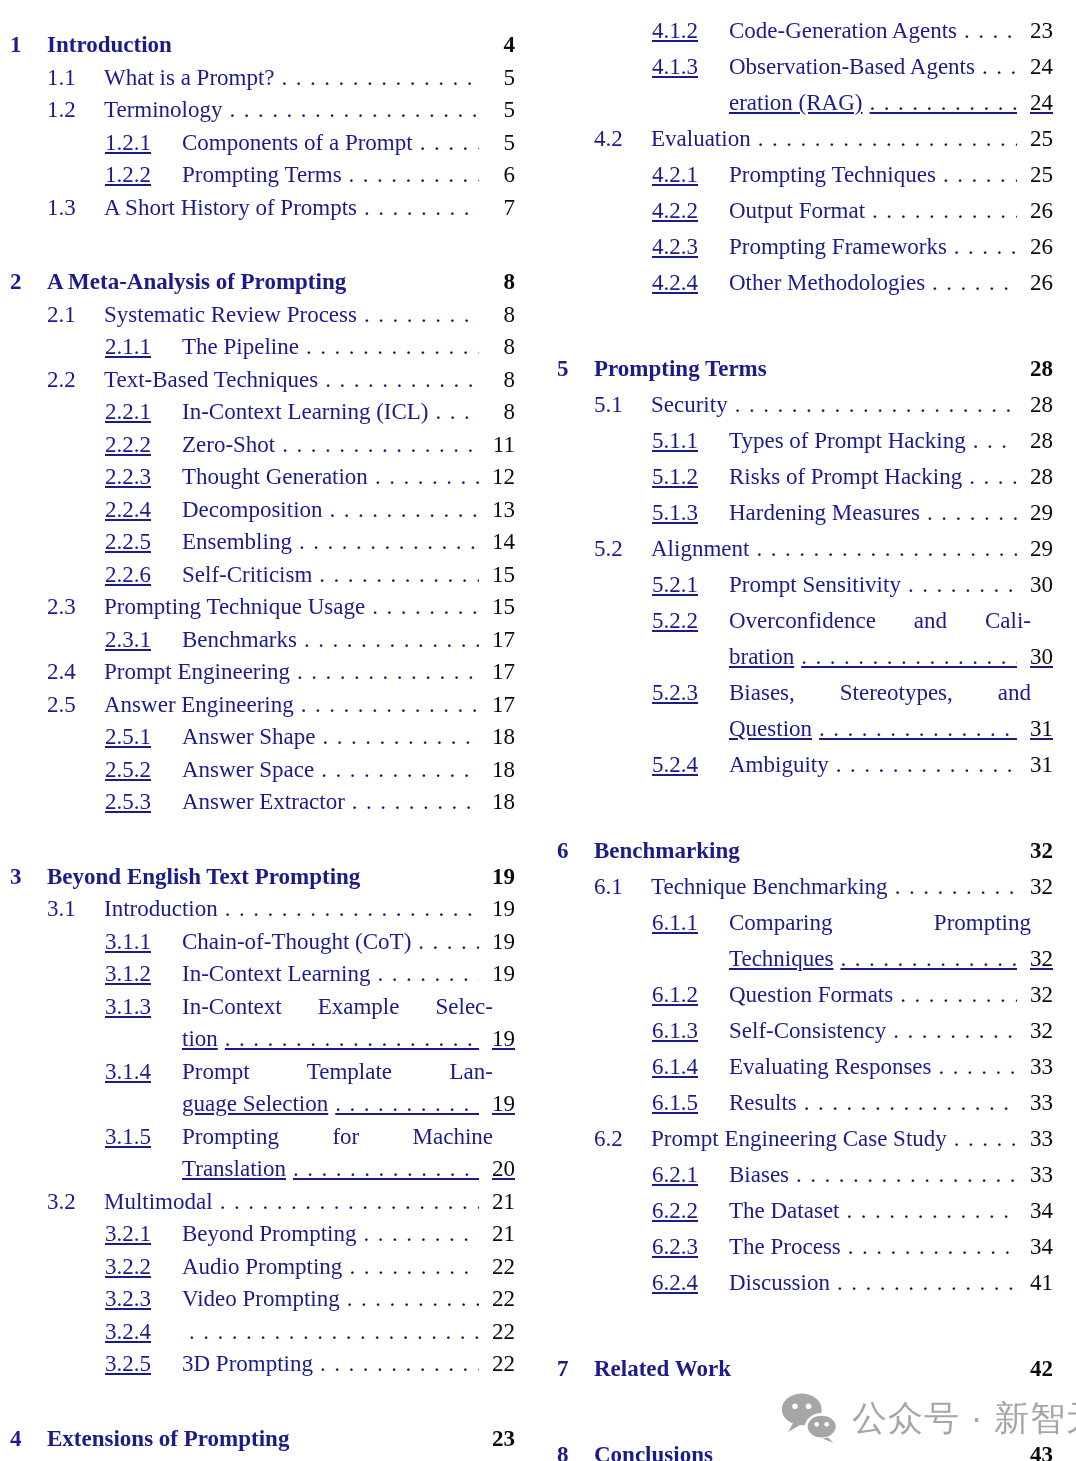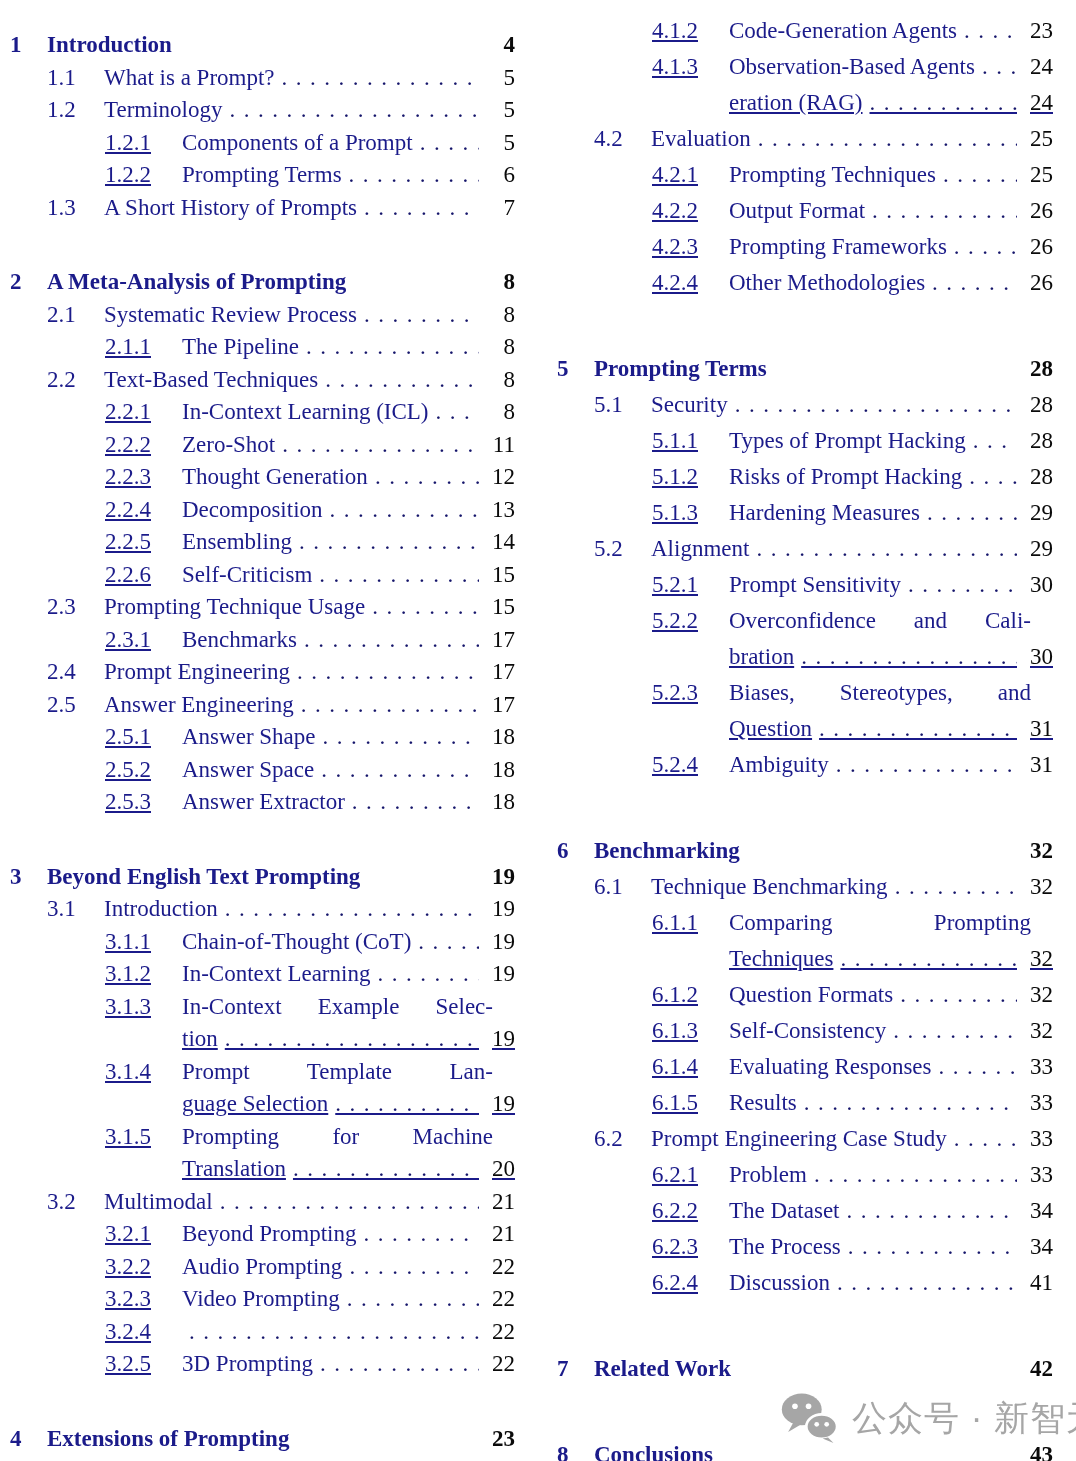--- a/index.html
+++ b/index.html
@@ -475,21 +475,21 @@
           <span class="page">33</span>
         </div>
         <div class="row lvl1">
           <span class="num">6.2</span>
           <span class="title">Prompt Engineering Case Study</span>
           <span class="leader">................................................................................</span>
           <span class="page">33</span>
         </div>
         <div class="row lvl2">
           <span class="num">6.2.1</span>
-          <span class="title">Problem</span>
+          <span class="title">Biases</span>
           <span class="leader">................................................................................</span>
           <span class="page">33</span>
         </div>
         <div class="row lvl2">
           <span class="num">6.2.2</span>
           <span class="title">The Dataset</span>
           <span class="leader">................................................................................</span>
           <span class="page">34</span>
         </div>
         <div class="row lvl2">

